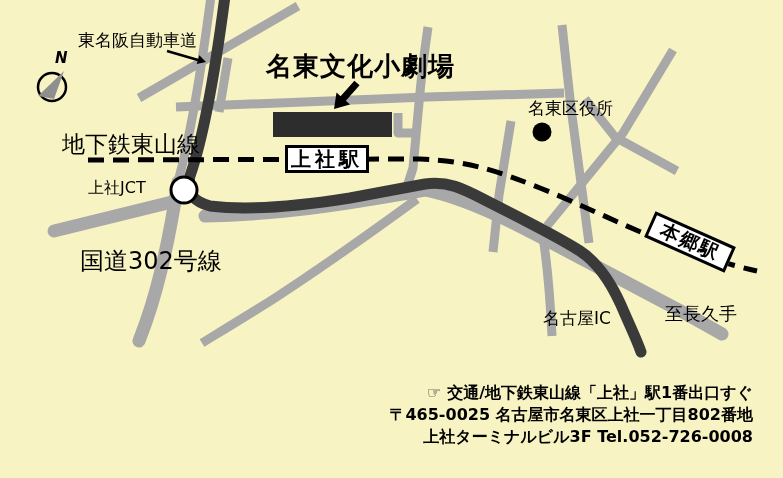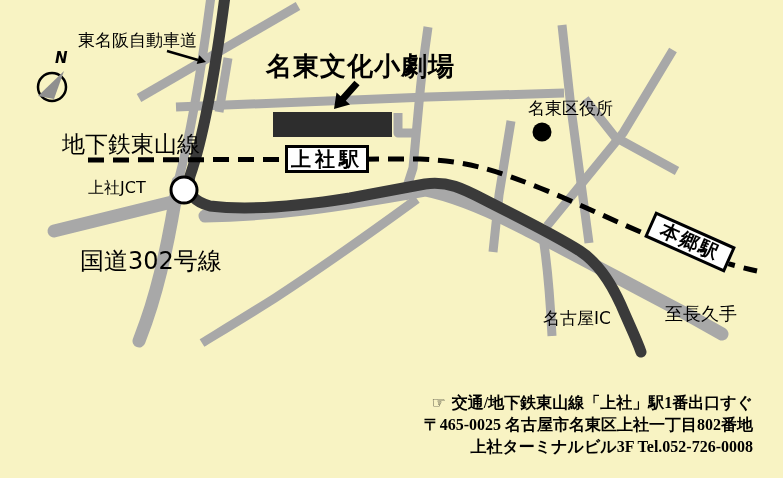--- a/index.html
+++ b/index.html
@@ -35,23 +35,23 @@
     position:absolute;box-sizing:border-box;
     background:var(--station-box-bg);
     border:3px solid var(--ink);
     display:flex;align-items:center;justify-content:center;
     color:var(--ink);font-weight:600;white-space:nowrap;
   }
   .station-box.kamiyashiro{left:285px;top:145px;width:84px;height:28px;font-size:20px;letter-spacing:4px;}
   .station-box.hongo{left:646px;top:228px;width:88px;height:28px;font-size:19px;letter-spacing:2px;transform:rotate(24deg);}
   .compass-n{position:absolute;left:55px;top:49px;font-size:15px;font-style:italic;font-weight:600;color:var(--ink);}
   .footer{
-    position:absolute;right:30px;bottom:20px;
+    position:absolute;right:30px;bottom:30px;
     text-align:right;font-size:16px;font-weight:600;
-    color:var(--ink);line-height:22px;white-space:nowrap;font-family:Liberation Serif, serif;
+    color:var(--ink);line-height:22px;white-space:nowrap;
   }
   .footer .hand{font-weight:400;margin-right:6px;}
 </style>
 </head>
 <body>
 
 <div class="map-container">
 
   <svg class="map-svg" viewBox="0 0 783 478" aria-hidden="true">
 

